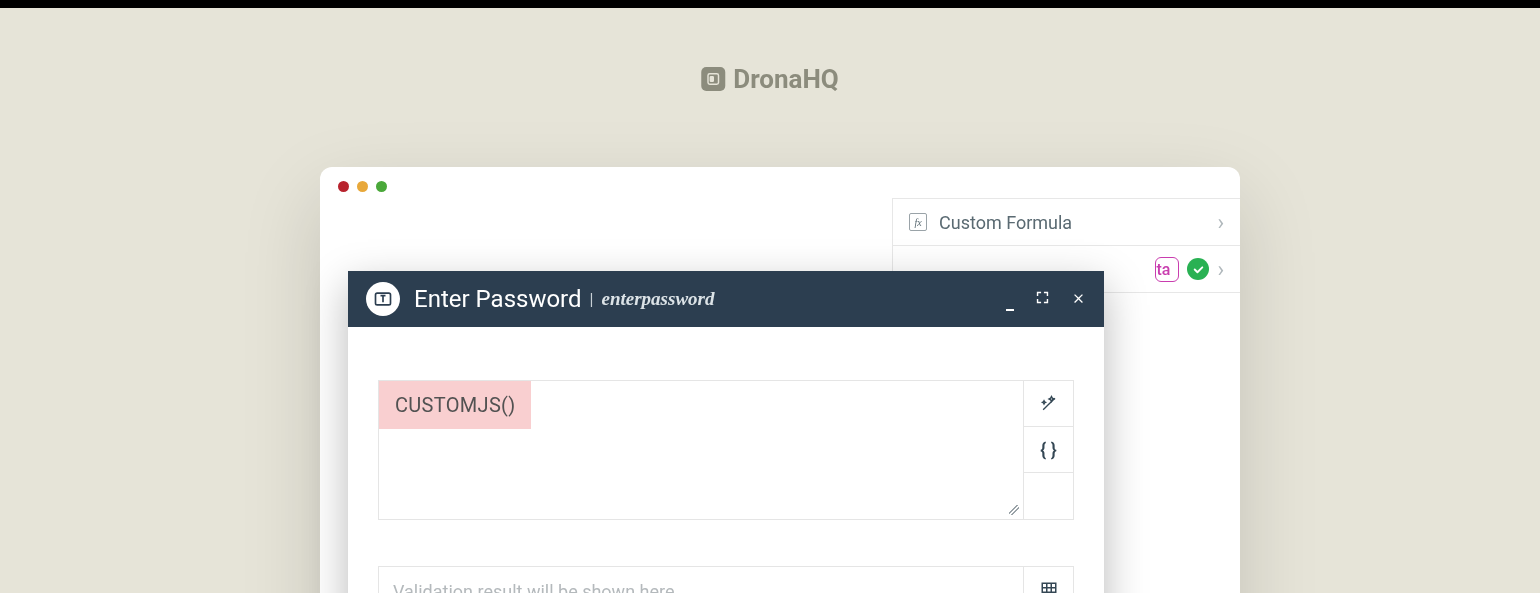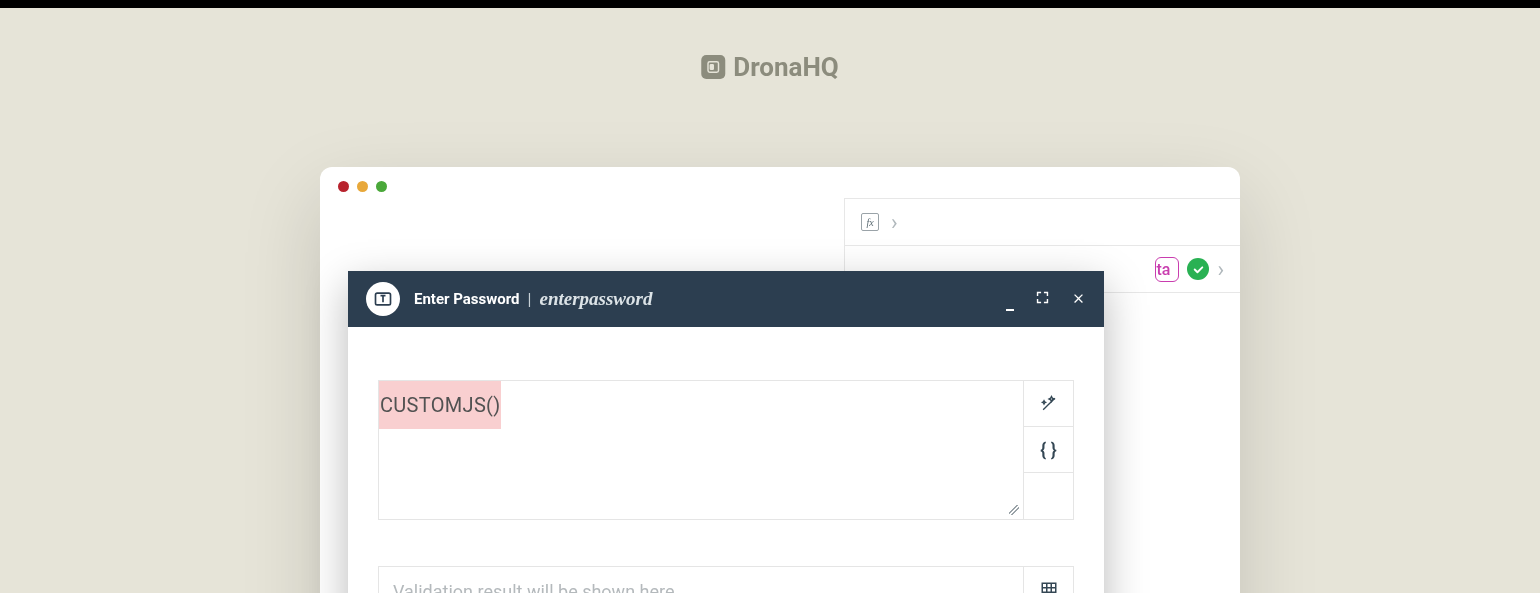--- a/index.html
+++ b/index.html
@@ -12,21 +12,21 @@
   position: relative;
 }
 .top-black-bar {
   position: absolute;
   top: 0; left: 0; right: 0;
   height: 8px;
   background: #000;
 }
 .brand {
   position: absolute;
-  top: 52px;
+  top: 64px;
   left: 50%;
   transform: translateX(-50%);
   display: flex;
   align-items: center;
   gap: 8px;
   color: #8c8c7d;
   font-weight: 700;
   font-size: 26px;
 }
 .brand-icon {
@@ -57,21 +57,21 @@
   gap: 8px;
 }
 .dot { width: 11px; height: 11px; border-radius: 50%; }
 .dot.red { background: #b8232e; }
 .dot.yellow { background: #e8a83a; }
 .dot.green { background: #4aa83a; }
 .sidepanel {
   position: absolute;
   top: 31px;
   right: 0;
-  width: 396px;
+  width: 348px;
   border-left: 1px solid #e7e7e7;
   border-top: 1px solid #e7e7e7;
   background: #fff;
 }
 .panel-row {
   height: 47px;
   border-bottom: 1px solid #e7e7e7;
   display: flex;
   align-items: center;
   padding: 0 16px;
@@ -145,22 +145,22 @@
   background: #fff;
   border-radius: 50%;
   display: flex;
   align-items: center;
   justify-content: center;
   color: #2c3e50;
   margin-right: 14px;
 }
 .modal-avatar svg { width: 20px; height: 20px; }
 .modal-title {
-  font-size: 15px;
-  font-weight: 700;
+  font-size: 24px;
+  font-weight: 400;
 }
 .modal-sep {
   margin: 0 8px;
   font-weight: 400;
   color: #c7d0d6;
 }
 .modal-sub {
   font-style: italic;
   font-family: Georgia, serif;
   font-weight: 700;
@@ -187,21 +187,21 @@
   resize: none;
   padding: 0;
   font-family: inherit;
   font-size: 20px;
   color: #525252;
   position: relative;
 }
 .formula-highlight {
   position: absolute;
   top: 0; left: 0;
-  padding: 12px 1px;
+  padding: 12px 16px;
   background: #f9cfd0;
   font-size: 20px;
   color: #525252;
   letter-spacing: 0.3px;
 }
 .formula-resize-handle {
   position: absolute;
   bottom: 4px;
   right: 4px;
   width: 10px;
@@ -271,20 +271,21 @@
 <div class="window">
   <div class="traffic-lights">
     <div class="dot red"></div>
     <div class="dot yellow"></div>
     <div class="dot green"></div>
   </div>
 
   <div class="sidepanel">
     <div class="panel-row">
       <span class="fx-icon">fx</span>
+      <span class="row-label">Custom Formula</span>
       <span class="chevron-right">›</span>
     </div>
     <div class="panel-row panel-row2">
       <span class="badge">ta</span>
       <span class="check-circle">
         <svg viewBox="0 0 24 24" fill="none" stroke="currentColor" stroke-width="3.5" stroke-linecap="round" stroke-linejoin="round">
           <polyline points="5 12 10 17 19 8"></polyline>
         </svg>
       </span>
       <span class="chevron-right">›</span>

